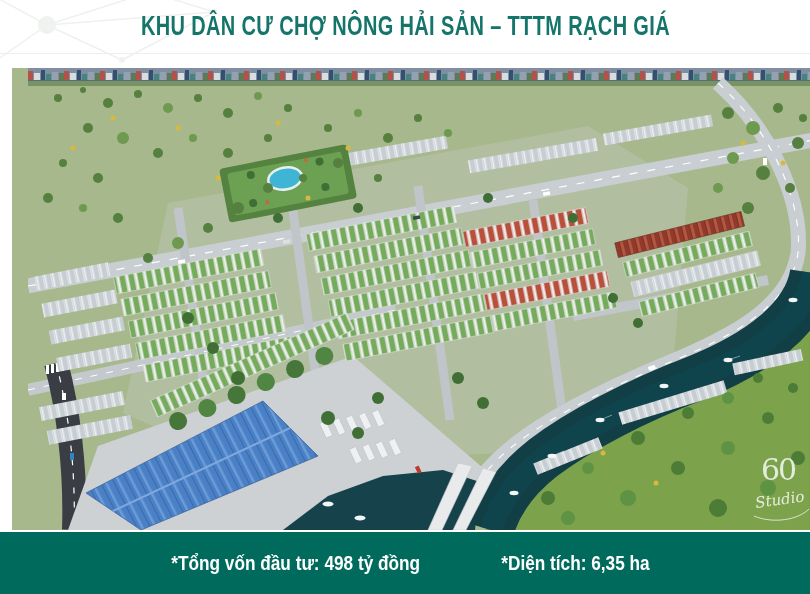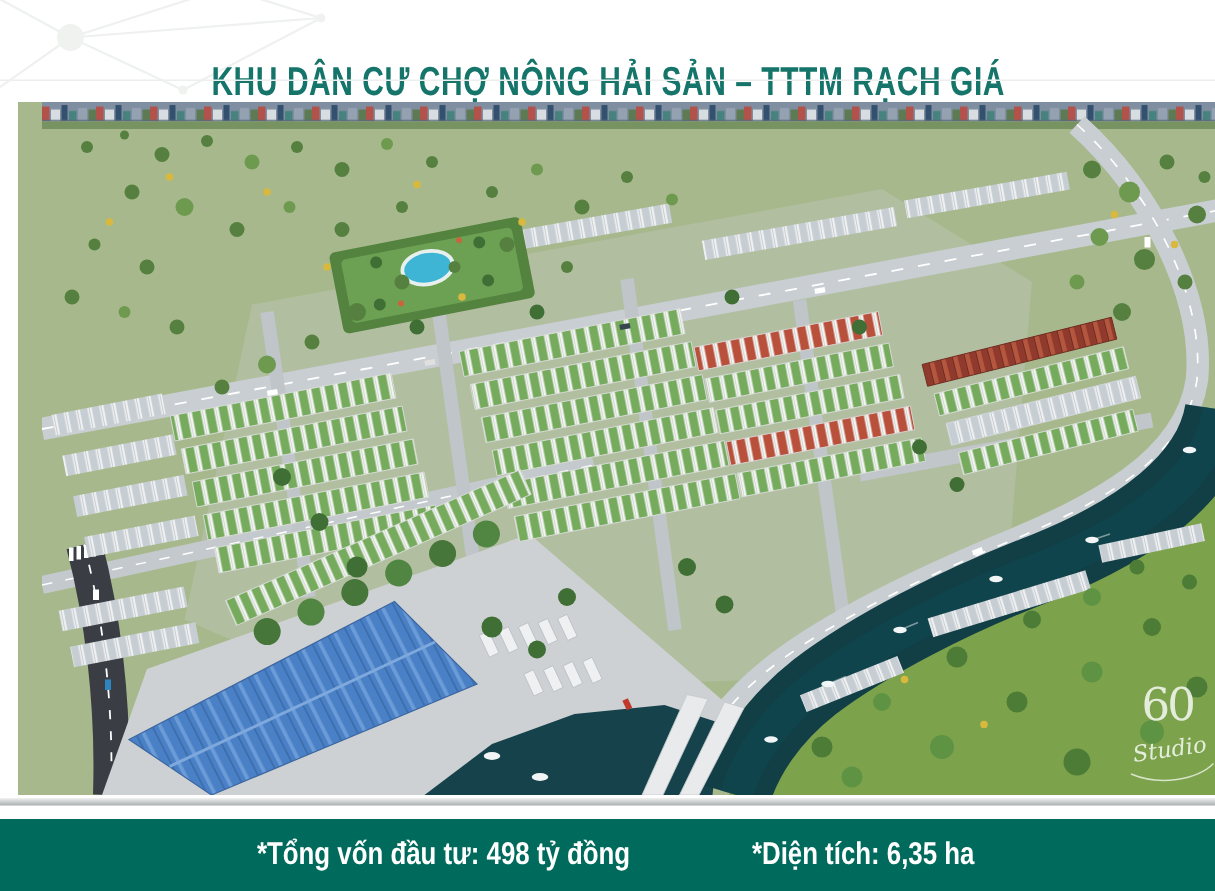--- a/index.html
+++ b/index.html
@@ -3,39 +3,39 @@
 <meta charset="utf-8">
 <style>
   html,body{margin:0;padding:0;background:#dfe2e2;}
   .slide{
     position:relative;width:810px;height:594px;background:#ffffff;
     overflow:hidden;font-family:"Liberation Sans", sans-serif;
   }
   .bg-web{position:absolute;left:0;top:0;pointer-events:none;}
   .header{
     position:absolute;left:0;top:0;width:810px;height:53px;
-    display:flex;align-items:center;justify-content:center;margin-top:28px;
+    display:flex;align-items:center;justify-content:center;
   }
   .title{
     color:#15756a;font-weight:700;font-size:27px;letter-spacing:.5px;
     white-space:nowrap;display:inline-block;transform:scaleX(.74);
     transform-origin:center;
   }
   .divider{position:absolute;left:0;top:53px;width:810px;height:1px;background:#ecefee;}
   .render-wrap{
     position:absolute;left:12px;top:68px;width:785px;height:462px;overflow:hidden;
     background:#a7b98c;
     padding-left:16px;
   }
   .shadow-line{
     position:absolute;left:0;top:532px;width:810px;height:5px;
     background:linear-gradient(to bottom,#f2f2f2,#a9aeae);
   }
   .footer{
-    position:absolute;left:0;bottom:0;width:810px;height:48px;background:#006b5c;
+    position:absolute;left:0;bottom:0;width:810px;height:62px;background:#006b5c;
     display:flex;align-items:center;justify-content:center;gap:38px;
   }
   .stat{
     color:#ffffff;font-weight:700;font-size:21px;white-space:nowrap;
     display:inline-block;transform:scaleX(.82);transform-origin:center;
   }
   svg text.wm-num{font-family:"DejaVu Serif",serif;font-size:30px;fill:#ffffff;opacity:.8;letter-spacing:-2px;}
   svg text.wm-word{font-family:"DejaVu Serif",serif;font-style:italic;font-size:15px;fill:#ffffff;opacity:.8;}
 </style>
 </head>

